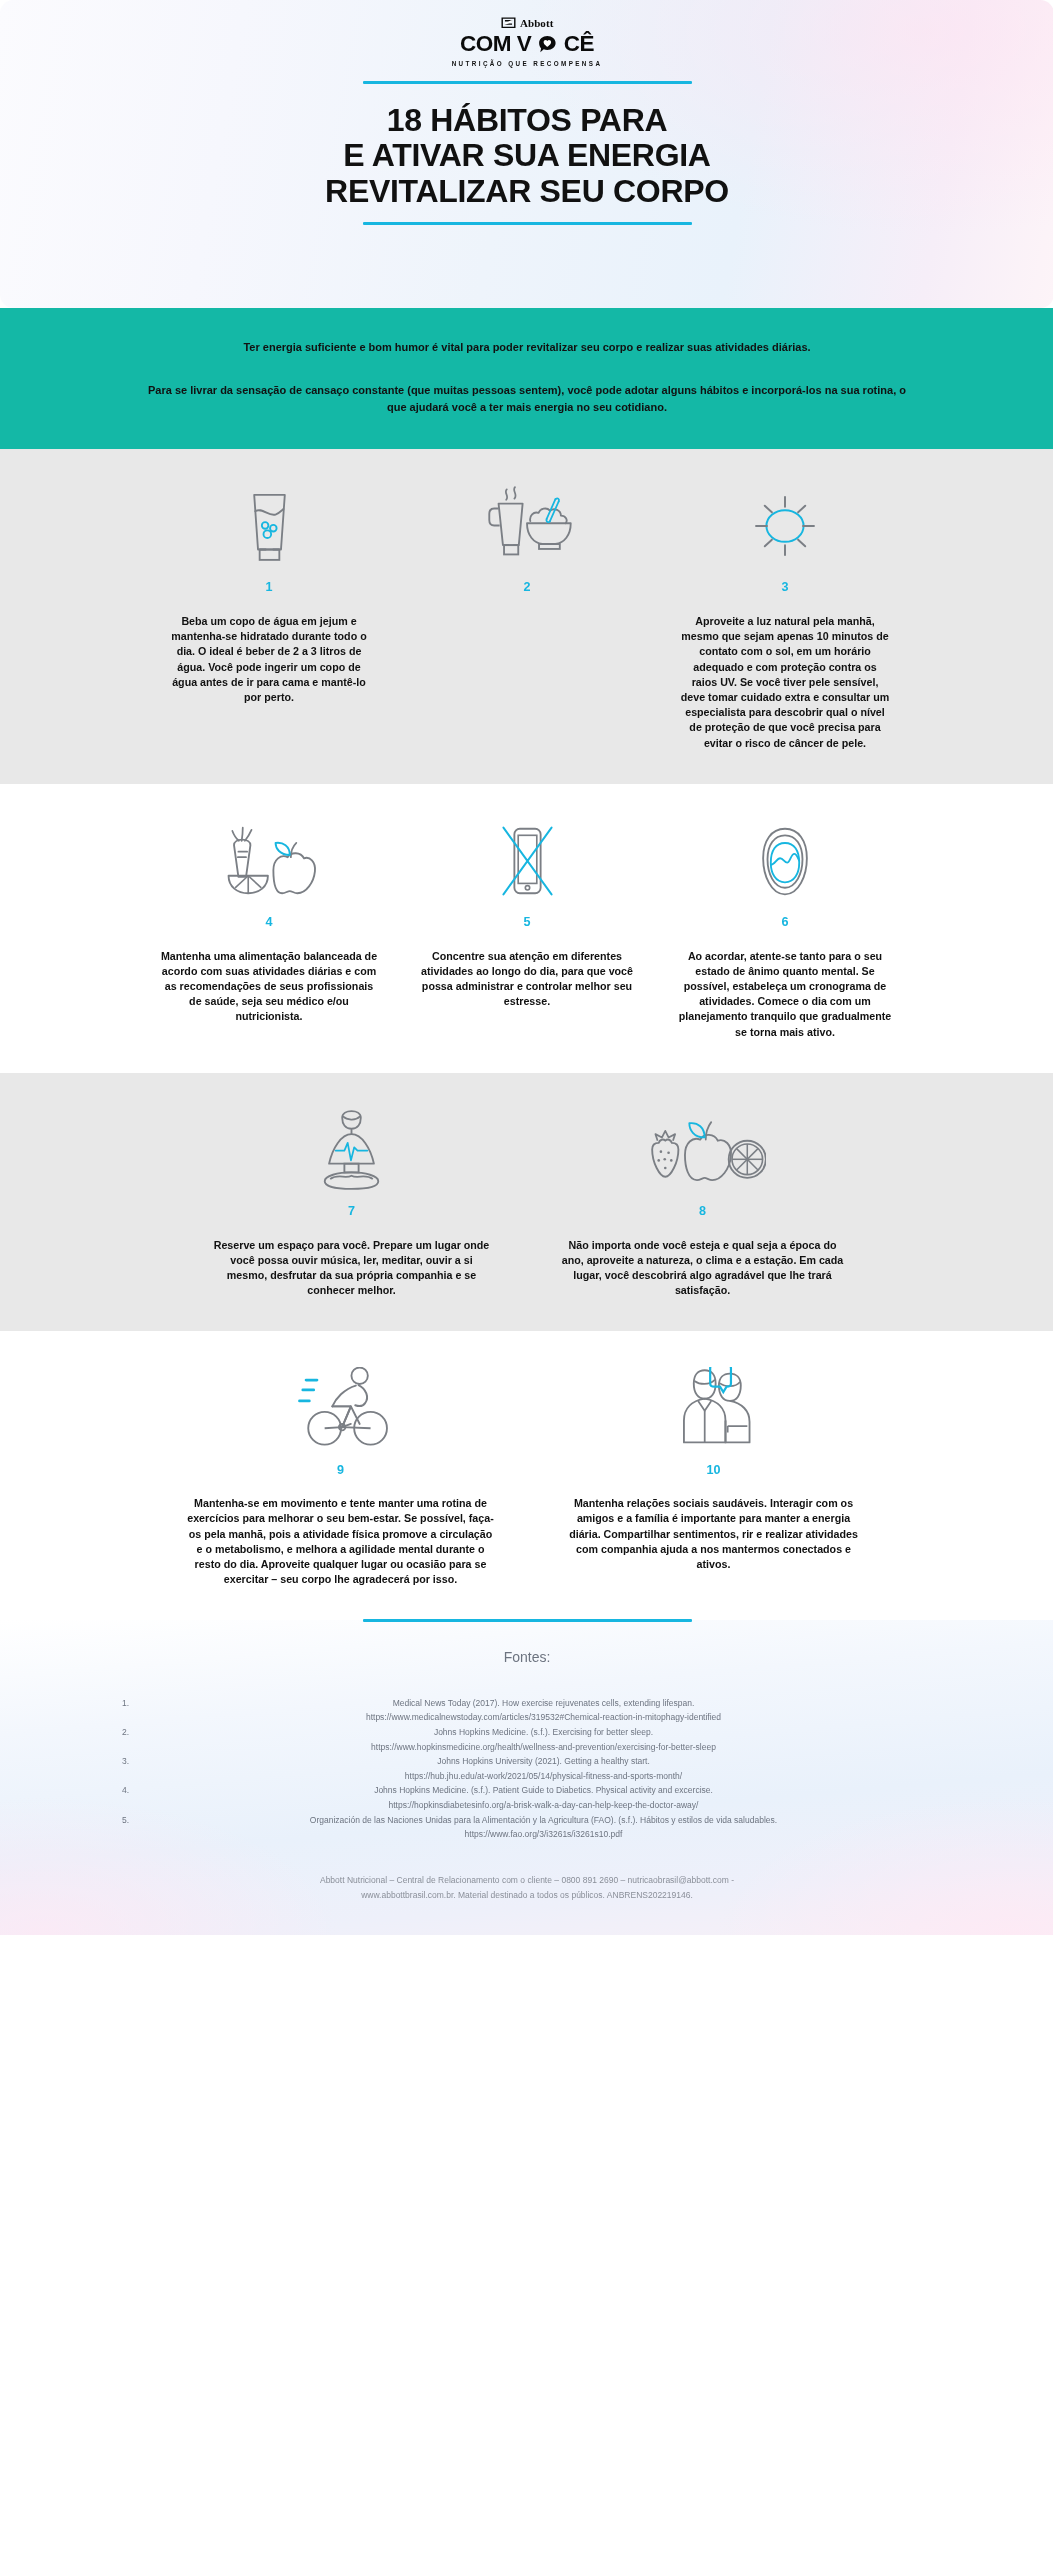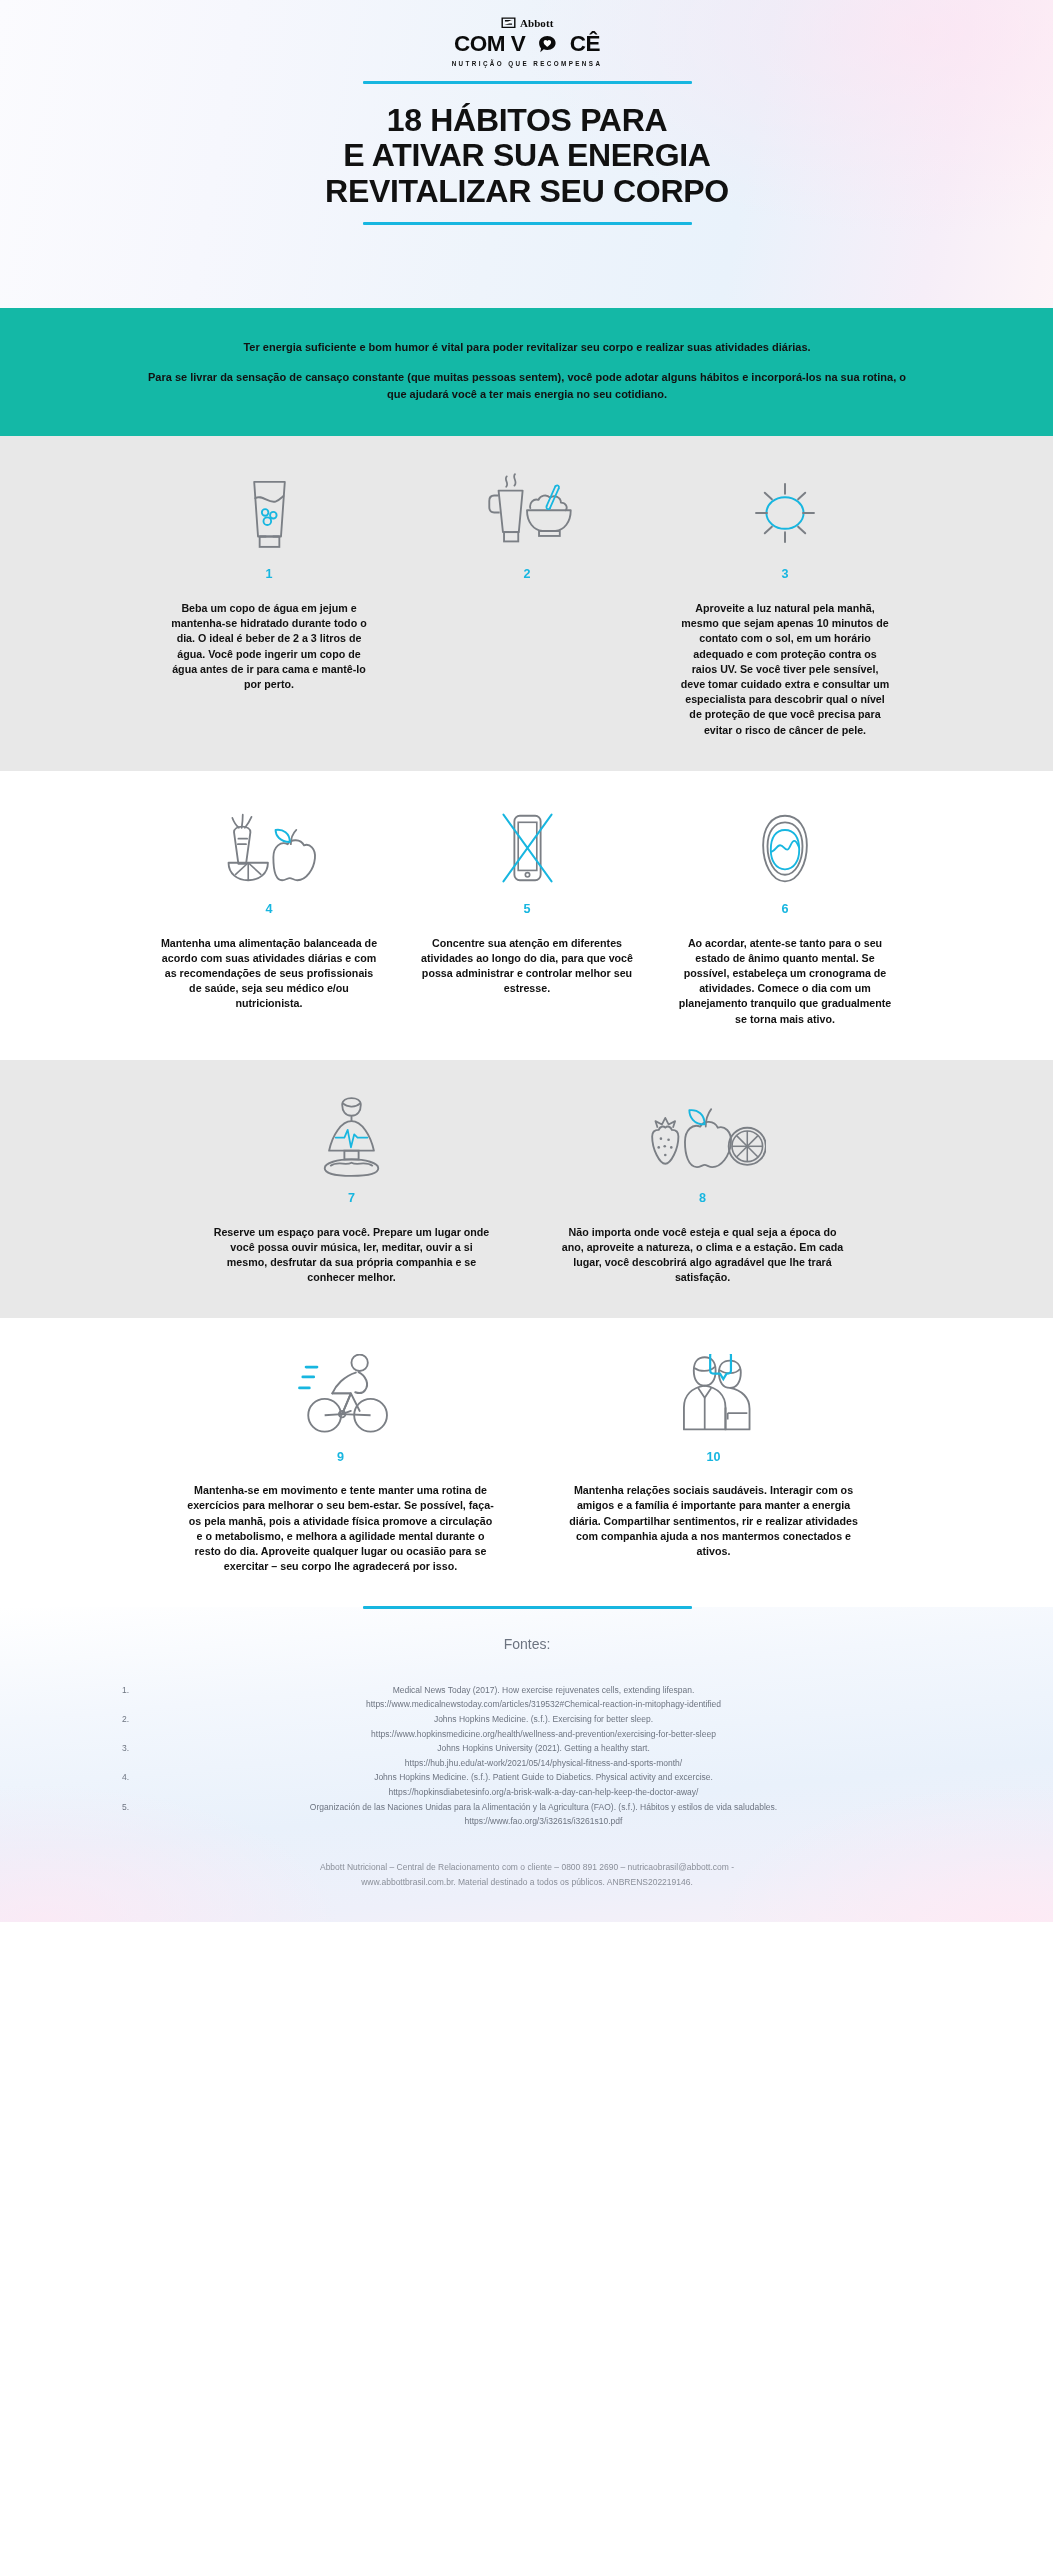--- a/index.html
+++ b/index.html
@@ -12,29 +12,29 @@
   }
   .page{width:1054px;position:relative;overflow:hidden;}
 
   
   .header{
     position:relative;
     height:308px;
     background:
       radial-gradient(659px 329px at 88% 10%, rgba(255,225,240,.55), rgba(255,255,255,0) 62%),
       linear-gradient(100deg,#fbfbfe 0%,#f6f7fd 22%,#eef4fb 48%,#e9f2fb 70%,#f6eef8 88%,#fdf4f8 100%);
-    display:flex;flex-direction:column;align-items:center;
+    display:flex;flex-direction:column;align-items:center;border-radius:14px;
   }
   .logo-wrap{margin-top:16.5px;display:flex;flex-direction:column;align-items:center;}
   .abbott-row{display:flex;align-items:center;gap:4.4px;}
   .abbott-mark{width:15px;height:11.5px;display:block;}
   .abbott-word{font-weight:bold;font-size:11px;letter-spacing:0.1px;color:#0b0b0b;font-family:"Liberation Serif","DejaVu Serif",serif;}
   .comvoce{
     font-weight:bold;font-size:22.5px;letter-spacing:-0.5px;color:#0b0b0b;
-    margin-top:2.7px;display:flex;align-items:center;gap:13px;
+    margin-top:2.7px;display:flex;align-items:center;gap:7px;
   }
   .comvoce .heart-o{position:relative;display:inline-block;width:18.7px;height:18.7px;vertical-align:-2.2px;}
   .tagline{
     margin-top:2.7px;font-size:6.3px;letter-spacing:2.4px;font-weight:bold;color:#111;
   }
   .rule{height:2.7px;background:#17b6e0;border-radius:1.1px;}
   .rule-top{width:329px;margin:14.3px 0 0 0;}
   .rule-bottom{width:329px;margin:12px 0 0 0;}
   .headline{
     margin:18.7px 0 0 0;text-align:center;
@@ -43,21 +43,21 @@
   }
   .headline div{white-space:nowrap;}
 
   
   .intro{
     background:#14b8a6;padding:31px 0 33px 0;text-align:center;
   }
   .intro p{
     margin:0 auto;width:856px;font-size:11px;font-weight:bold;line-height:1.55;color:#111;
   }
-  .intro p + p{margin-top:13px;width:768px;}
+  .intro p + p{margin-top:26px;width:768px;}
 
   
   .band{width:100%;}
   .band.gray{background:#e8e8e8;}
   .band.white{background:#ffffff;}
   .row{
     display:flex;justify-content:center;align-items:flex-start;
     padding:36px 0 33px 0;
   }
   .card{width:258px;display:flex;flex-direction:column;align-items:center;}

